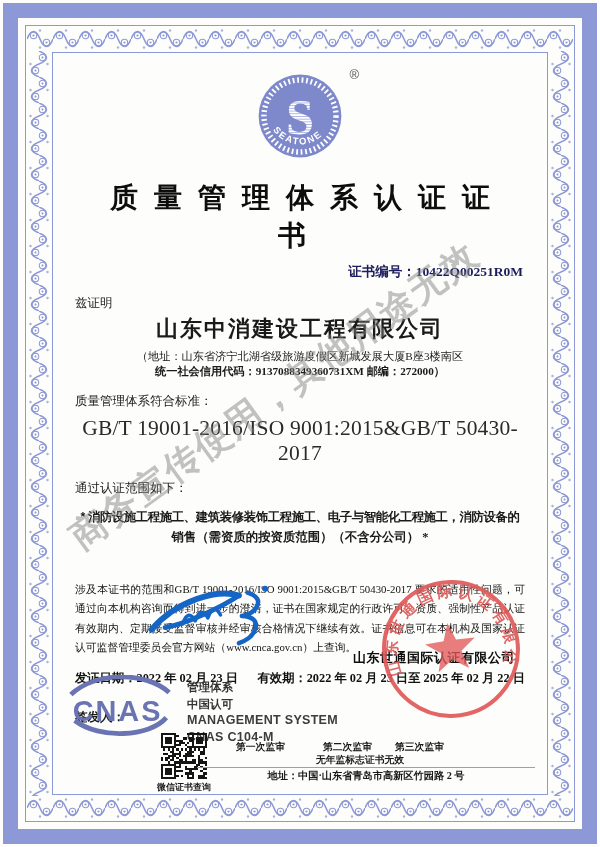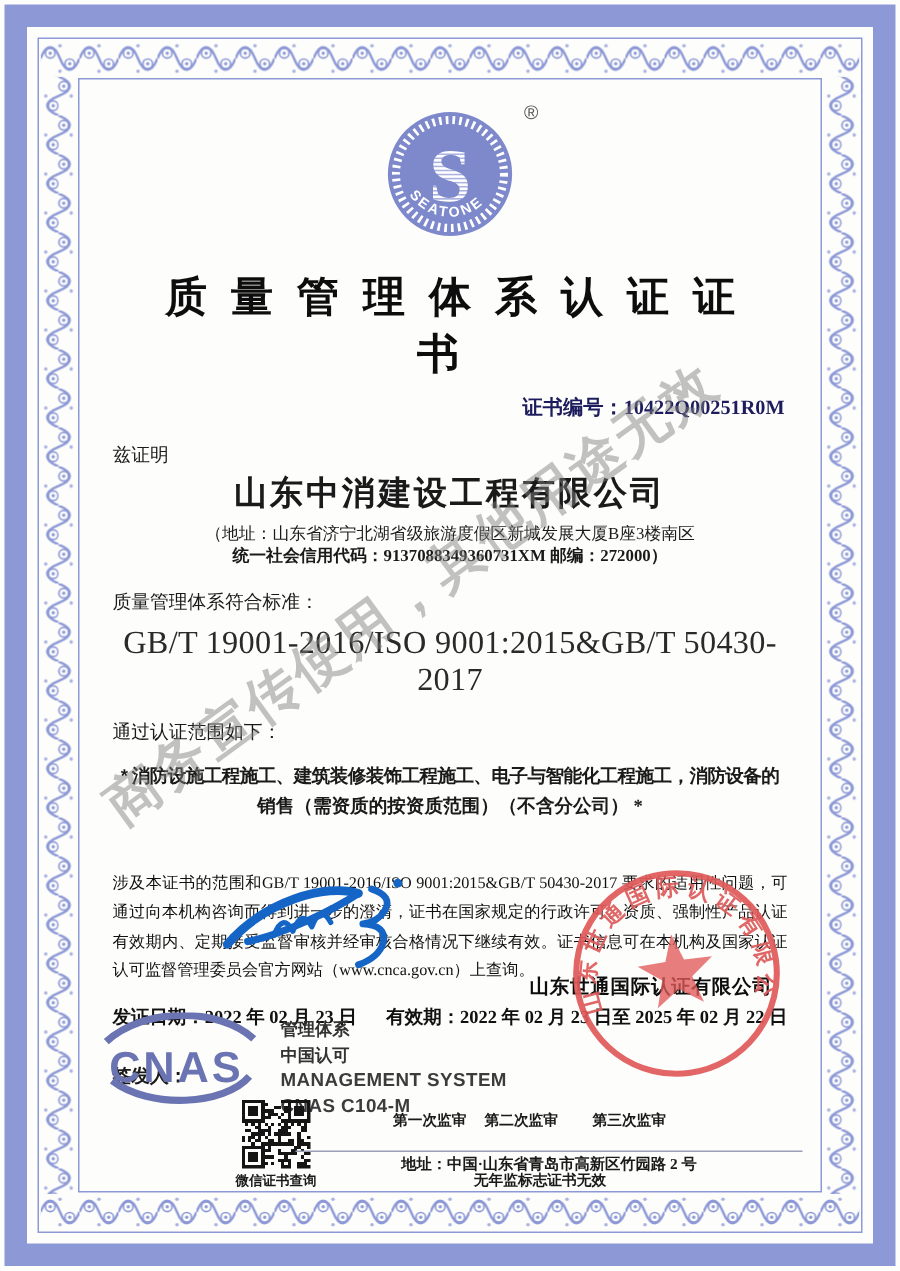--- a/index.html
+++ b/index.html
@@ -61,22 +61,22 @@
   .signature{position:absolute;left:88px;top:526px;width:155px;height:68px;z-index:4;}
   .certifier-name{position:absolute;left:298px;top:594px;font-size:13px;font-weight:bold;color:#0d0d0d;z-index:4;letter-spacing:.5px;}
   .stamp{position:absolute;left:320px;top:518px;width:152px;height:152px;z-index:5;transform:rotate(-8deg);opacity:.92;}
   .cnas-block{position:absolute;left:12px;top:620px;display:flex;align-items:flex-start;gap:14px;z-index:3;}
   .cnas-text{font-family:"Liberation Sans","DejaVu Sans",sans-serif;color:#3a3a3a;padding-top:4px;}
   .cnas-text .zh{font-size:11.5px;line-height:1.45;font-family:"Liberation Serif",serif;font-weight:bold;color:#333;}
   .cnas-text .en{font-size:12.5px;line-height:1.35;font-weight:bold;color:#3c3c3c;letter-spacing:.3px;}
   .qr{position:absolute;left:106px;top:678px;width:46px;height:46px;z-index:3;}
   .qr-caption{position:absolute;left:92px;top:726px;width:74px;text-align:center;font-size:9px;font-weight:bold;z-index:3;}
   .audit{position:absolute;top:686px;font-size:9.8px;font-weight:bold;z-index:3;}
-  .audit.a1{left:207px;text-align:right;} .audit.a2{left:268px;} .audit.a3{left:340px;}
-  .notice{position:absolute;left:240px;top:726px;width:130px;text-align:center;font-size:9.8px;font-weight:bold;z-index:3;}
+  .audit.a1{left:181px;text-align:right;} .audit.a2{left:268px;} .audit.a3{left:340px;}
+  .notice{position:absolute;left:240px;top:699px;width:130px;text-align:center;font-size:9.8px;font-weight:bold;z-index:3;}
   .hline{position:absolute;left:142px;top:712px;width:338px;border-top:1px solid #9aa0b8;z-index:3;}
   .f-address{position:absolute;left:142px;top:714px;width:338px;text-align:center;font-size:10.2px;font-weight:bold;z-index:3;}
   .contact-row{position:absolute;left:158px;top:727px;width:330px;display:flex;justify-content:space-between;font-size:9.8px;font-weight:bold;z-index:3;}
 </style>
 </head>
 <body>
 
 <div class="page">
 
   <div class="band-outer"></div>

